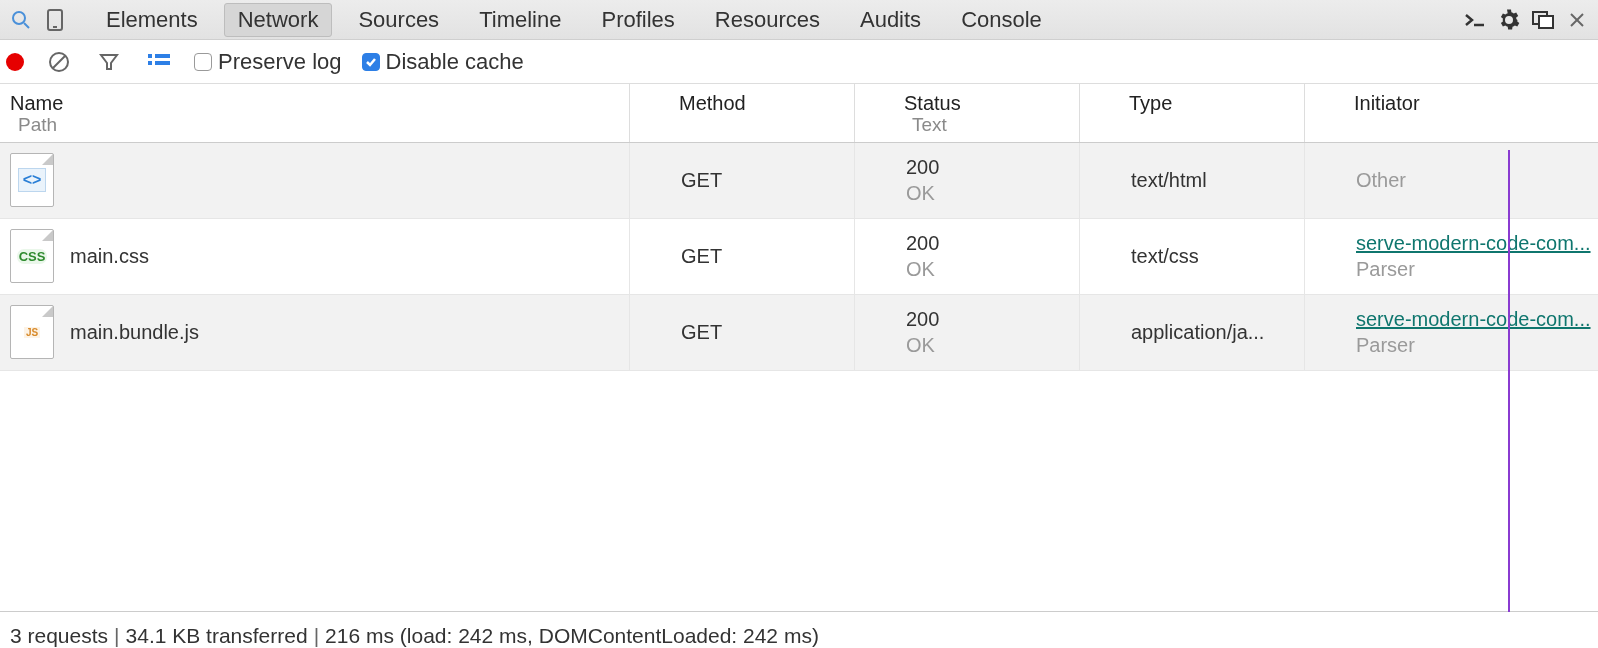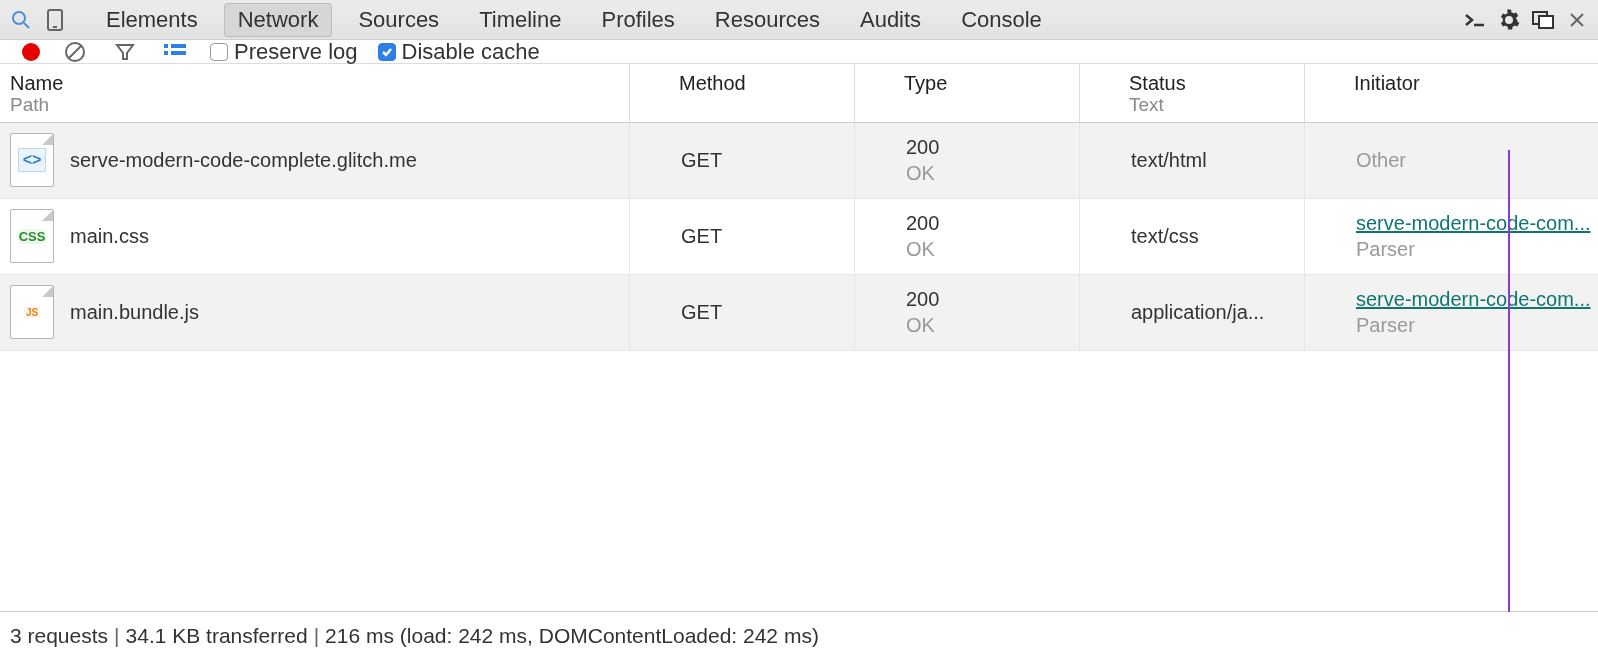--- a/index.html
+++ b/index.html
@@ -52,24 +52,24 @@
       background: #d6d6d6;
       border: 1px solid #bdbdbd;
       padding: 3px 13px;
     }
     .tabbar .spacer { flex: 1; }
 
     
     .toolbar {
       display: flex;
       align-items: center;
-      height: 24px;
+      height: 44px;
       background: #fff;
       border-bottom: 1px solid #ddd;
-      padding: 0 20px;
+      padding: 0 4px;
       gap: 20px;
     }
     .record-dot {
       width: 18px;
       height: 18px;
       background: #e60000;
       border-radius: 50%;
       margin-left: 2px;
     }
     .toolbar .icon-btn {
@@ -126,20 +126,21 @@
       font-size: 20px;
       color: #222;
       overflow: hidden;
       white-space: nowrap;
     }
     .th .sub {
       display: block;
       color: #8a8a8a;
       font-size: 19px;
       line-height: 1.1;
+      margin-left: 8px;
     }
     .th.first { padding-left: 10px; }
     .th:last-child { border-right: none; }
 
     .tbody { flex: 1; overflow: auto; }
     .trow {
       border-bottom: 1px solid #e6e6e6;
       font-size: 20px;
       height: 76px;
     }
@@ -305,39 +306,38 @@
   </div>
 </div>
 
 <div class="table">
   <div class="thead">
     <div class="th first">
       <span>Name</span>
       <span class="sub">Path</span>
     </div>
     <div class="th"><span>Method</span></div>
-    <div class="th"><span>Type</span></div>
     <div class="th">
       <span>Status</span>
       <span class="sub">Text</span>
     </div>
+    <div class="th"><span>Type</span></div>
     <div class="th"><span>Initiator</span></div>
     <div class="th">
       <span>Size</span>
       <span class="sub">Cont</span>
     </div>
   </div>
   <div class="tbody" id="tbody">
       <div class="trow striped">
     <div class="td namecell">
       <div class="fileicon">
             <div class="fold"></div>
             <span class="inner-html">&lt;&gt;</span>
           </div>
-      <span>serve-modern-code-complete.glitch.me</span>
     </div>
     <div class="td">GET</div>
     <div class="td">
       <div class="status-stack">
             <span>200</span>
             <span class="subtle">OK</span>
           </div>
     </div>
     <div class="td">text/html</div>
     <div class="td">

